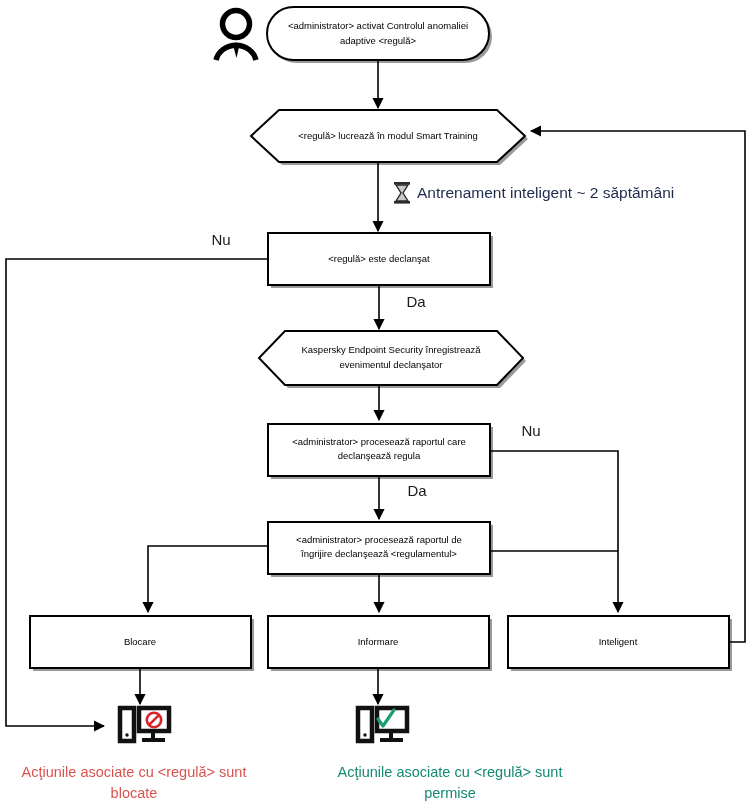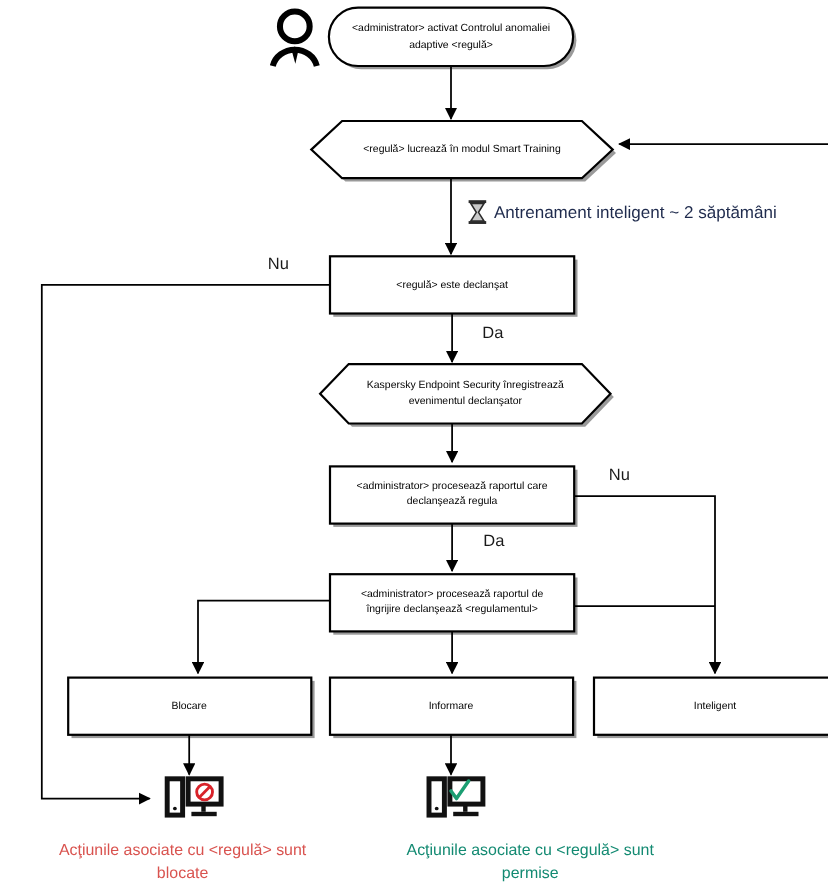--- a/index.html
+++ b/index.html
@@ -10,21 +10,20 @@
   body {
     width: 753px;
     height: 812px;
     font-family: "Liberation Sans", sans-serif;
     overflow: hidden;
   }
   #diagram-root {
     position: relative;
     width: 616px;
     height: 812px;
-    padding-left: 32px;
   }
   svg#flowchart {
     display: block;
     width: 753px;
     height: 812px;
   }
   .shape-stroke {
     fill: #ffffff;
     stroke: #000000;
     stroke-width: 2;

